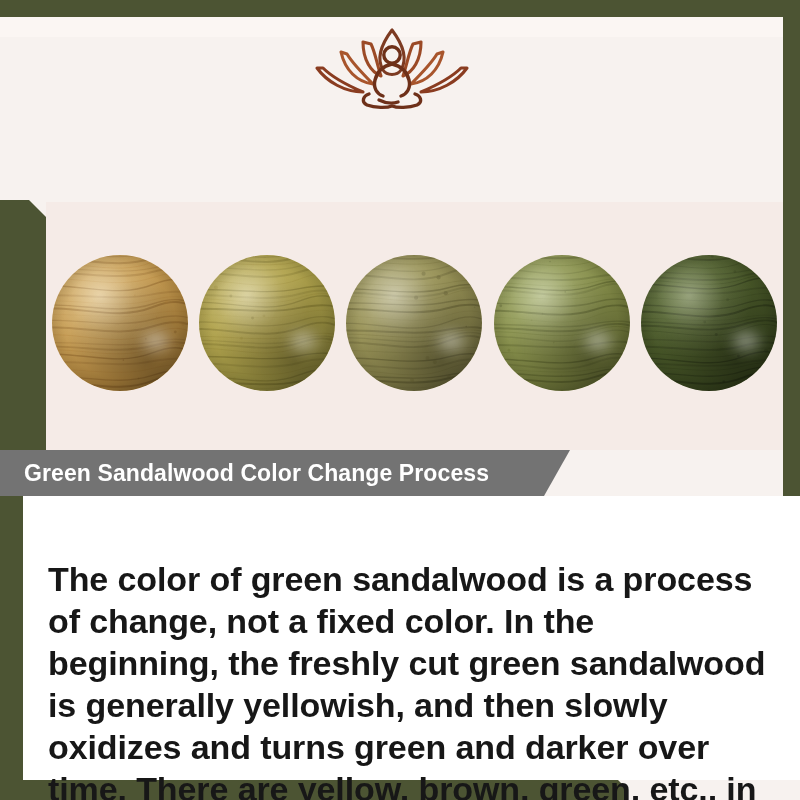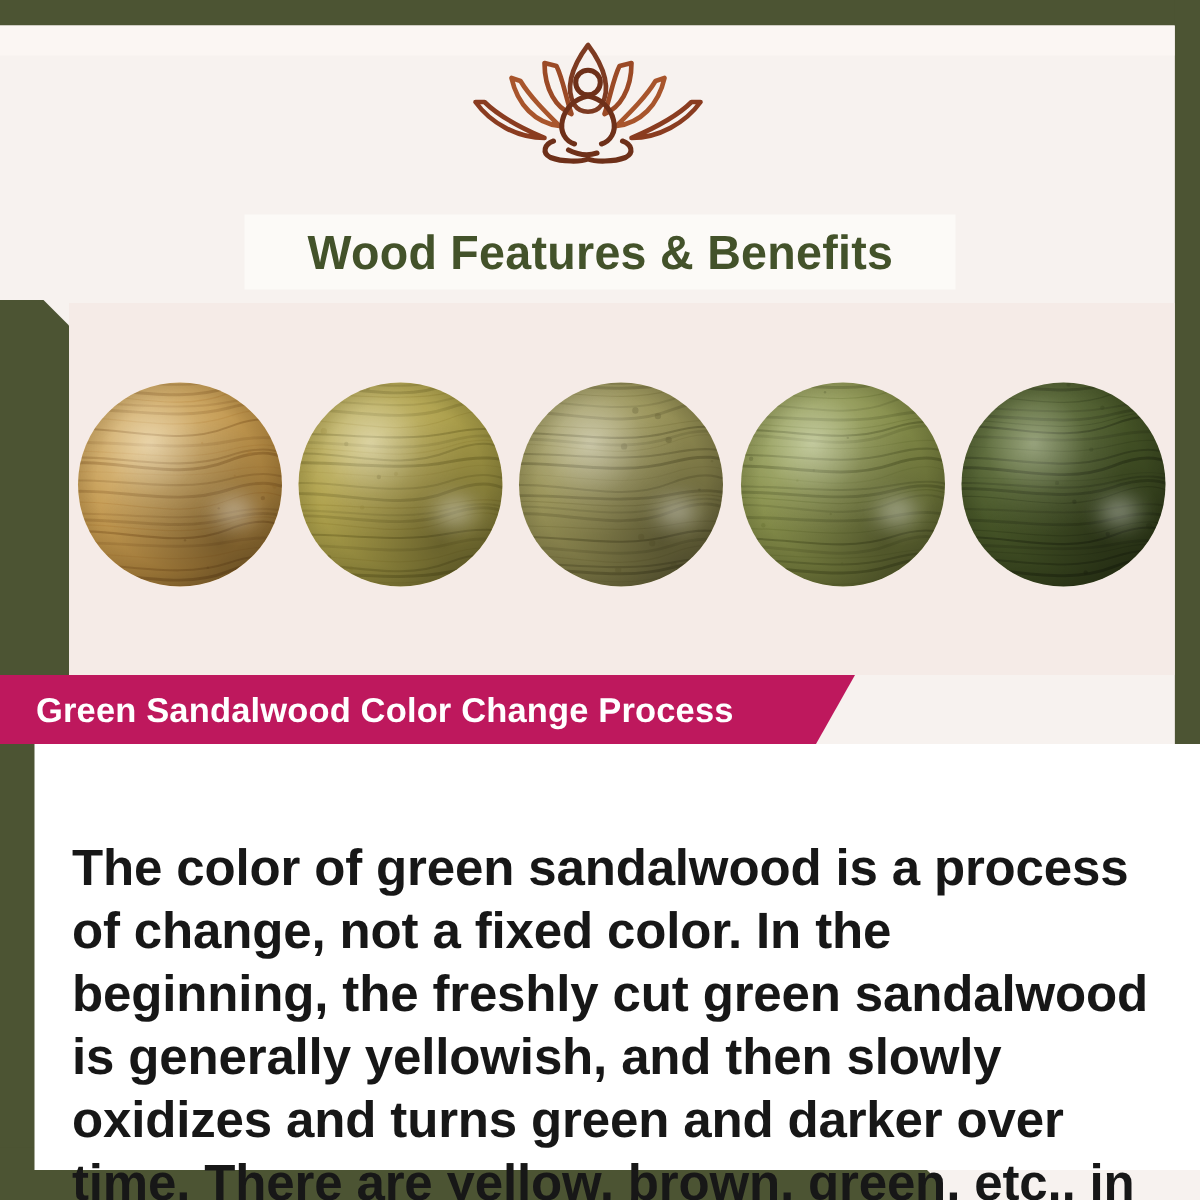--- a/index.html
+++ b/index.html
@@ -143,21 +143,21 @@
     position: absolute;
     border-radius: 50%;
     filter: blur(6px);
   }
 
   
   .section-header {
     position: absolute;
     top: 450px; left: 0;
     width: 570px; height: 46px;
-    background: #be185d;
+    background: #737373;
     z-index: 3;
     clip-path: polygon(0 0, 100% 0, calc(100% - 26px) 100%, 0 100%);
     display: flex;
     align-items: center;
   }
   .section-header-text {
     margin-left: 24px;
     font-family: "Liberation Sans Narrow", "Liberation Sans", sans-serif;
     font-size: 23px;
     font-weight: bold;
@@ -217,23 +217,20 @@
       <g fill="none" stroke="#6e3019" stroke-width="3.4" stroke-linecap="round" stroke-linejoin="round">
         <circle cx="95" cy="33" r="8.2"></circle>
         <path d="M95 42 C 86 44, 80 50, 78 58 C 76 66, 80 72, 86 74"></path>
         <path d="M95 42 C 104 44, 110 50, 112 58 C 114 66, 110 72, 104 74"></path>
         <path d="M72 72 C 66 74, 64 80, 70 83 C 78 86, 90 86, 95 84 C 100 86, 112 86, 120 83 C 126 80, 124 74, 118 72"></path>
         <path d="M82 78 C 88 81, 95 82, 101 80"></path>
       </g>
     </svg>
   </div>
 
-  <div class="title-banner">
-    <span class="title-banner-text">Wood Features &amp; Benefits</span>
-  </div>
 
   <div class="bead-strip">
     <div class="bead-row" id="bead-row">
         <div class="bead" style="background: radial-gradient(circle at 34% 30%, rgb(224, 193, 132) 0%, rgb(201, 161, 90) 34%, rgb(181, 137, 64) 66%, rgb(141, 106, 46) 100%);">
           <svg class="grain" viewBox="0 0 100 100" preserveAspectRatio="none">
             <path d="M-6 4.0 C 20 1.0, 46 7.6, 70 2.8 S 96 5.8, 108 3.4" fill="none" stroke="#e0c184" stroke-width="0.50" opacity="0.30"></path>
             <path d="M-6 8.7 C 20 4.7, 46 13.5, 70 7.1 S 96 11.1, 108 8.1" fill="none" stroke="#8d6a2e" stroke-width="0.85" opacity="0.40"></path>
             <path d="M-6 12.6 C 20 7.6, 46 18.6, 70 10.6 S 96 15.6, 108 12.0" fill="none" stroke="#8d6a2e" stroke-width="1.20" opacity="0.50"></path>
             <path d="M-6 15.4 C 20 9.4, 46 22.6, 70 13.0 S 96 19.0, 108 14.8" fill="none" stroke="#e0c184" stroke-width="0.50" opacity="0.60"></path>
             <path d="M-6 17.8 C 20 14.8, 46 21.4, 70 16.6 S 96 19.6, 108 17.2" fill="none" stroke="#8d6a2e" stroke-width="0.85" opacity="0.30"></path>

